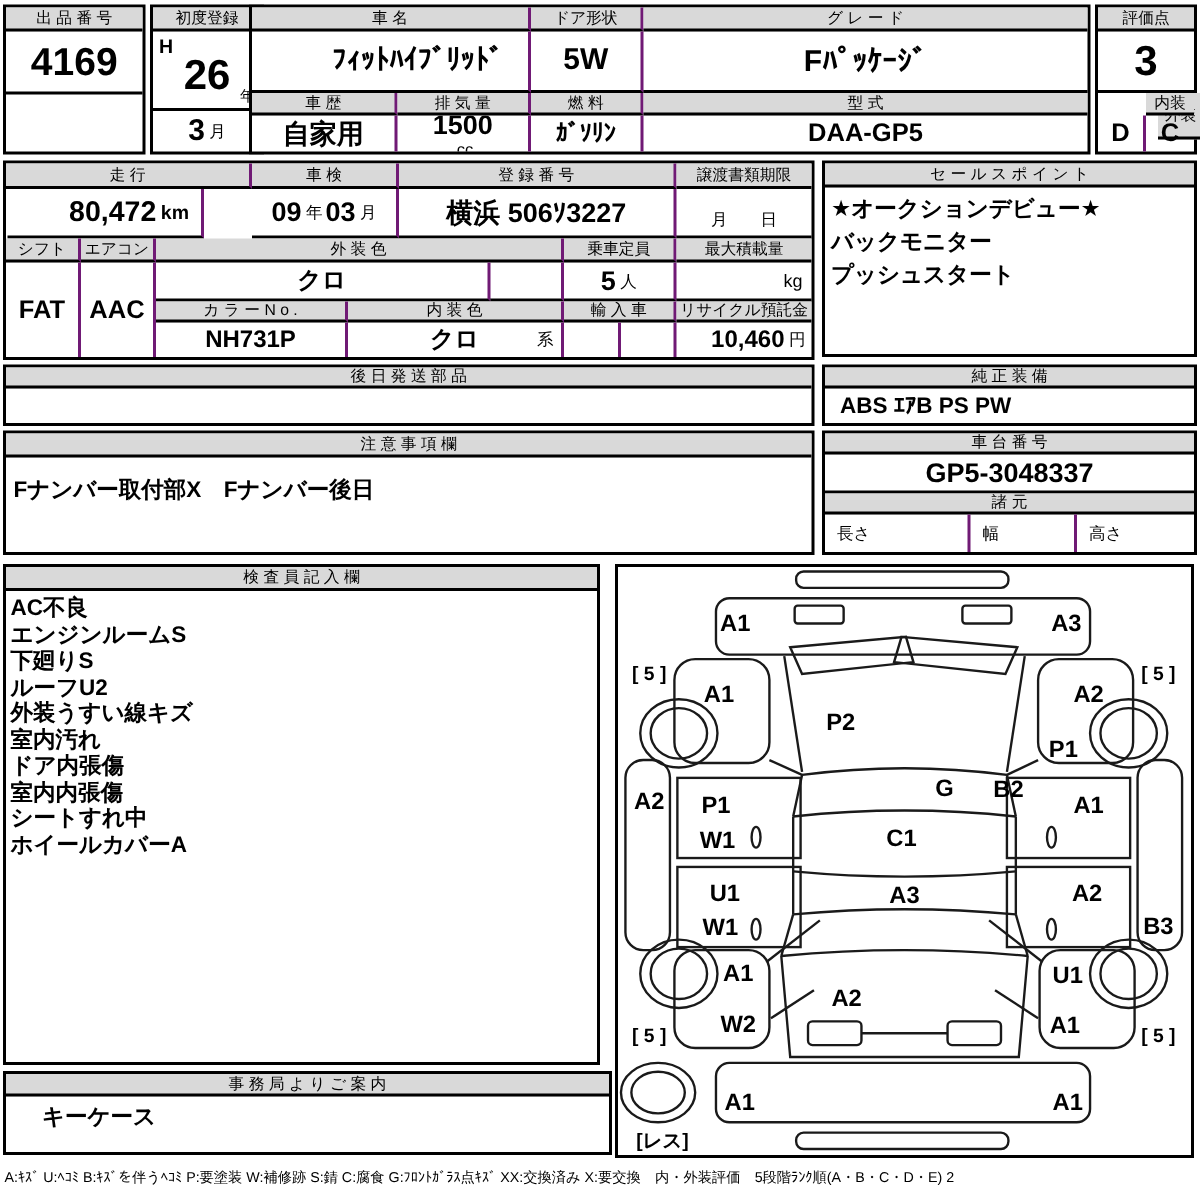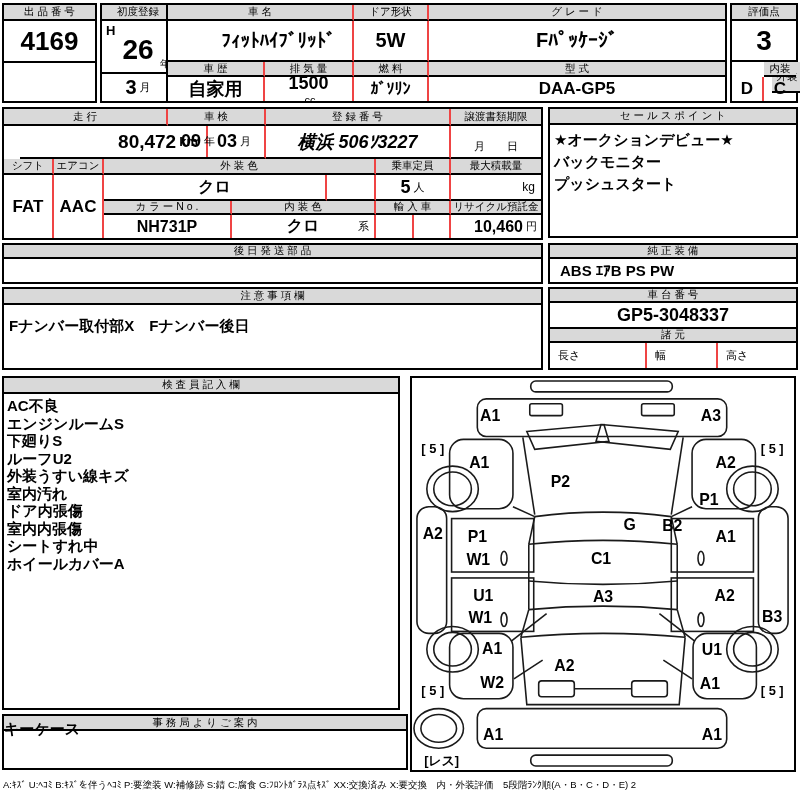--- a/index.html
+++ b/index.html
@@ -1,21 +1,21 @@
 <!DOCTYPE html>
 <html><head>
 <meta charset="utf-8">
 <style>
   html,body{margin:0;padding:0;background:#fff;}
   body{font-family:"Liberation Sans","DejaVu Sans",sans-serif;color:#000;}
   #sheet{position:relative;width:800px;height:800px;background:#fff;overflow:hidden;}
   .box{position:absolute;border:2px solid #000;background:#fff;box-sizing:border-box;}
   .cell{position:absolute;box-sizing:border-box;display:flex;align-items:center;justify-content:center;overflow:hidden;white-space:nowrap;}
   .hdr{background:#d9d9d9;font-size:10.5px;}
-  .br{border-right:2px solid #ef4444;}
+  .br{border-right:2px solid #701a75;}
   .bb{border-bottom:2px solid #000;}
   .left{justify-content:flex-start;}
   .right{justify-content:flex-end;}
   .top{align-items:flex-start;}
   .bottom{align-items:flex-end;}
   .unit{font-size:11px;font-weight:normal;margin-left:3px;}
   .v26{font-size:26px;font-weight:bold;}
   .v20{font-size:20px;font-weight:bold;}
   .v18{font-size:18px;font-weight:bold;}
   .v17{font-size:17px;font-weight:bold;}
@@ -82,31 +82,31 @@
     <div class="cell br v17" style="left:0;top:72px;width:32px;height:24px;">D</div>
     <div class="cell v17" style="left:32px;top:72px;width:32px;height:24px;">C</div>
   </div>
 
   <div class="box" style="left:2px;top:107px;width:541px;height:133px;">
     <div class="cell hdr bb br" style="left:0;top:0;width:164px;height:17px;">走 行</div>
     <div class="cell hdr bb br" style="left:164px;top:0;width:98px;height:17px;">車 検</div>
     <div class="cell hdr bb br" style="left:262px;top:0;width:185px;height:17px;">登 録 番 号</div>
     <div class="cell hdr bb" style="left:447px;top:0;width:90px;height:17px;">譲渡書類期限</div>
 
-    <div class="cell bb br right" style="left:16px;top:17px;width:188px;height:33px;padding-right:8px;">
+    <div class="cell bb br right" style="left:1px;top:17px;width:131px;height:33px;padding-right:8px;">
       <span style="font-size:19px;font-weight:bold;">80,472</span>
       <span style="font-size:13px;font-weight:bold;margin-left:3px;">km</span>
     </div>
     <div class="cell bb br" style="left:164px;top:17px;width:98px;height:33px;">
       <span class="v18">09</span>
       <span class="unit">年</span>
       <span class="v18" style="margin-left:2px;">03</span>
       <span class="unit">月</span>
     </div>
-    <div class="cell bb br v18" style="left:262px;top:17px;width:185px;height:33px;font-style:italic;">横浜 506ｿ3227</div>
+    <div class="cell bb br v18" style="left:262px;top:17px;width:185px;height:33px;">横浜 506ｿ3227</div>
     <div class="cell bb bottom" style="left:447px;top:17px;width:90px;height:33px;font-size:11px;padding-bottom:3px;">月　　日</div>
 
     <div class="cell hdr bb br" style="left:0;top:50px;width:50px;height:16px;">シフト</div>
     <div class="cell hdr bb br" style="left:50px;top:50px;width:50px;height:16px;">エアコン</div>
     <div class="cell hdr bb br" style="left:100px;top:50px;width:272px;height:16px;">外 装 色</div>
     <div class="cell hdr bb br" style="left:372px;top:50px;width:75px;height:16px;">乗車定員</div>
     <div class="cell hdr bb" style="left:447px;top:50px;width:90px;height:16px;">最大積載量</div>
 
     <div class="cell br v17" style="left:0;top:66px;width:50px;height:63px;">FAT</div>
     <div class="cell br v17" style="left:50px;top:66px;width:50px;height:63px;">AAC</div>
@@ -181,21 +181,21 @@
       <div>室内汚れ</div>
       <div>ドア内張傷</div>
       <div>室内内張傷</div>
       <div>シートすれ中</div>
       <div>ホイールカバーA</div>
     </div>
   </div>
 
   <div class="box" style="left:2px;top:714px;width:406px;height:56px;">
     <div class="cell hdr bb" style="left:0;top:0;width:402px;height:15px;">事 務 局 よ り ご 案 内</div>
-    <div class="cell left v15" style="left:0;top:0;width:464px;height:37px;padding-left:0;align-items:flex-start;padding-top:4px;">キーケース</div>
+    <div class="cell left v15" style="left:0;top:15px;width:464px;height:37px;padding-left:24px;align-items:flex-start;padding-top:4px;">キーケース</div>
   </div>
 
   <div class="box" style="left:410px;top:376px;width:386px;height:396px;">
     <svg id="car-svg" width="382" height="392" viewBox="0 0 386 396">
       <g fill="none" stroke="#1a1a1a" stroke-width="1.6">
 
         <rect x="120" y="3" width="143" height="11" rx="5"></rect>
 
         <rect x="66" y="21" width="252" height="38" rx="9"></rect>
         <rect x="119" y="26" width="33" height="12" rx="2"></rect>

